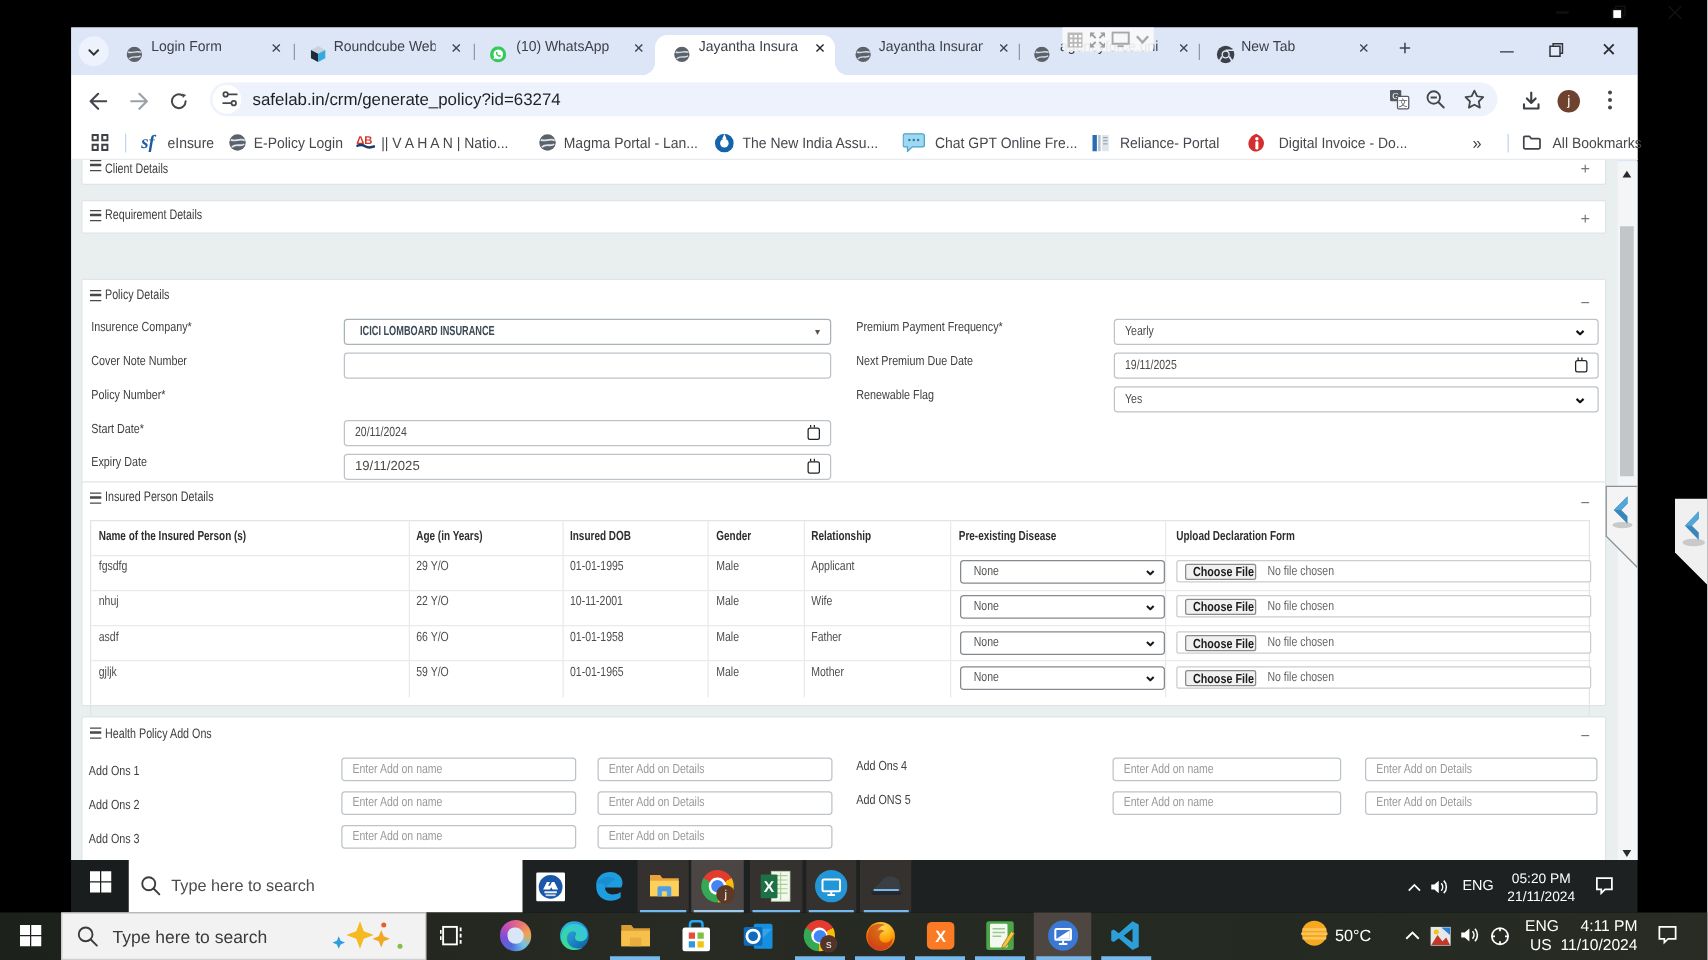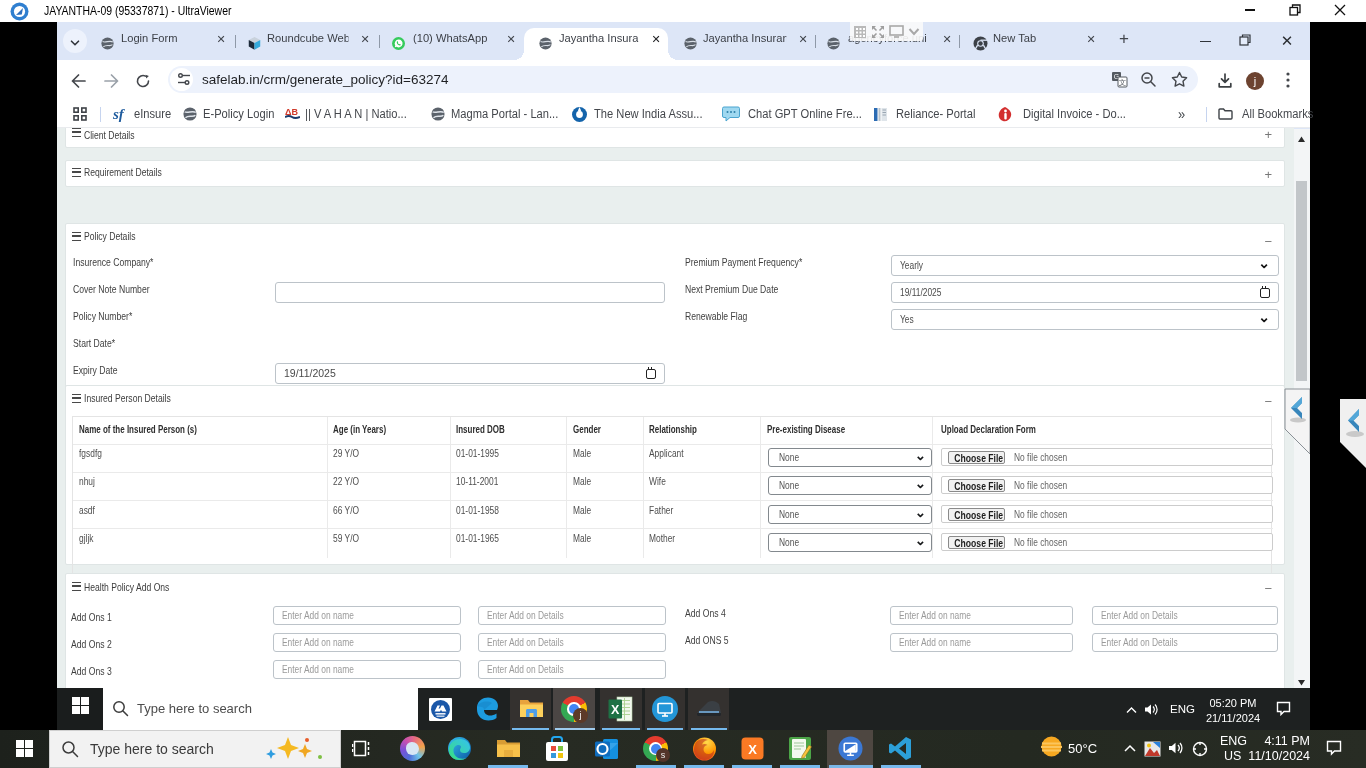--- a/index.html
+++ b/index.html
@@ -70,28 +70,20 @@
 
 .tray { position:absolute; color:#fff; font-size:12px; }
 .crlogo { position:absolute; border-radius:50%; background:conic-gradient(from -60deg, #e33b2e 0 120deg, #fbbc05 0 240deg, #34a853 0 360deg); }
 .crlogo i { position:absolute; left:50%; top:50%; width:52%; height:52%; margin-left:-26%; margin-top:-26%; border-radius:50%; background:#fff; }
 .crlogo b { position:absolute; left:50%; top:50%; width:40%; height:40%; margin-left:-20%; margin-top:-20%; border-radius:50%; background:#4285f4; }
 </style>
 </head>
 <body>
 <div id="screen">
 
-  <div class="abs" id="uvbar">
-    <svg class="abs" style="left:10px; top:2px;" width="19" height="19" viewBox="0 0 19 19">
-        <circle cx="9.5" cy="9.5" r="9" fill="#2f7fd0"></circle>
-        <circle cx="9.5" cy="9.5" r="5.6" fill="#fff"></circle>
-        <path d="M6 13 L13 6 L11.8 12.6 Z" fill="#2d6fbe"></path>
-      </svg>
-    <div class="title">JAYANTHA-09 (95337871) - UltraViewer</div>
-  </div>
 
   <div class="abs" id="chrome">
     <div id="tabstrip">
       <div class="tsbtn"><svg width="12" height="12" viewBox="0 0 12 12">
             <path d="M2.5 4.2 L6 7.7 L9.5 4.2" stroke="#30343a" stroke-width="1.6" fill="none" stroke-linecap="round"></path>
           </svg></div>
 
       <svg class="abs" style="left:44px; top:15px;" width="13" height="13" viewBox="0 0 17 17">
           <circle cx="8.5" cy="8.5" r="8" fill="#5b626b"></circle>
           <path d="M2 6 C6 8,11 4,15.5 6.5 M3 13 C7 9,12 13,15 10" stroke="#d8dee6" stroke-width="1.5" fill="none"></path>
@@ -280,24 +272,26 @@
         <div class="hamb" style="top:7px;"></div>
         <div class="sechead" style="left:18px; top:5px;">Requirement Details</div>
         <div class="togl" style="top:6px;">+</div>
       </div>
 
       <div class="card" style="top:71px; height:170px;margin-top:24px;">
         <div class="hamb" style="top:8px;"></div>
         <div class="sechead" style="left:18px; top:6px;">Policy Details</div>
         <div class="togl" style="top:10px;">−</div>
         <div class="flabel" style="left:7px; top:32px;">Insurence Company*</div>
+        <div class="finput" style="left:209px; top:31px; width:390px; height:21px; line-height:19px; border-color:#a9b2b8;"><span class="t" style="margin-left:4px; font-weight:600; color:#3c4a56; transform:scaleX(.7);">ICICI LOMBOARD INSURANCE</span><span style="position:absolute; right:8px; top:0; color:#555; font-size:8px;">▾</span></div>
         <div class="flabel" style="left:7px; top:59px;">Cover Note Number</div>
         <div class="finput" style="left:209px; top:58px; width:390px; height:21px;"></div>
         <div class="flabel" style="left:7px; top:86px;">Policy Number*</div>
         <div class="flabel" style="left:7px; top:113px;">Start Date*</div>
+        <div class="finput" style="left:209px; top:112px; width:390px; height:21px; line-height:19px;"><span class="t">20/11/2024</span><span class="calic"></span></div>
         <div class="flabel" style="left:7px; top:140px;">Expiry Date</div>
         <div class="finput" style="left:209px; top:139px; width:390px; height:21px; line-height:19px;">19/11/2025<span class="calic"></span></div>
         <div class="flabel" style="left:619px; top:32px;">Premium Payment Frequency*</div>
         <div class="finput" style="left:825px; top:31px; width:388px; height:21px; line-height:19px;"><span class="t">Yearly</span><span class="selch">⌄</span></div>
         <div class="flabel" style="left:619px; top:59px;">Next Premium Due Date</div>
         <div class="finput" style="left:825px; top:58px; width:388px; height:21px; line-height:19px;"><span class="t">19/11/2025</span><span class="calic"></span></div>
         <div class="flabel" style="left:619px; top:86px;">Renewable Flag</div>
         <div class="finput" style="left:825px; top:85px; width:388px; height:21px; line-height:19px;"><span class="t">Yes</span><span class="selch">⌄</span></div>
       </div>
 

